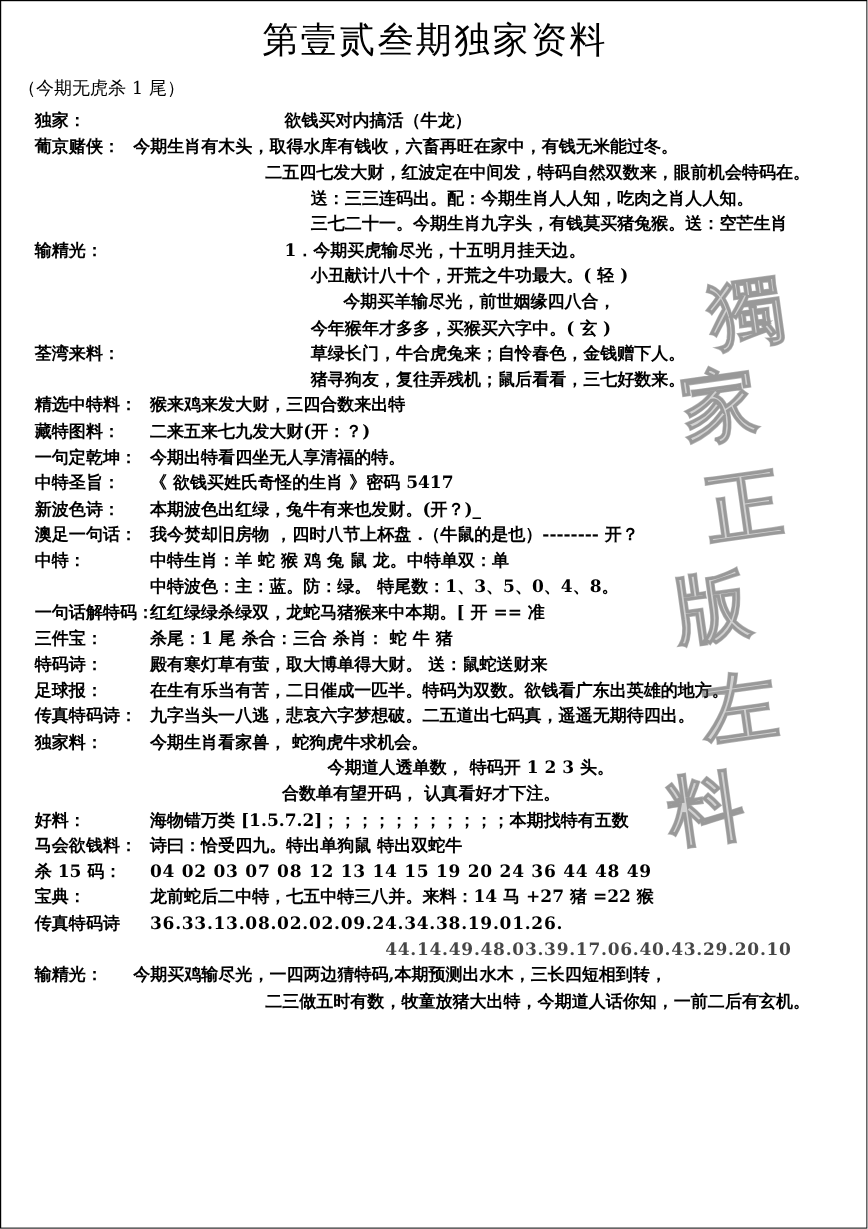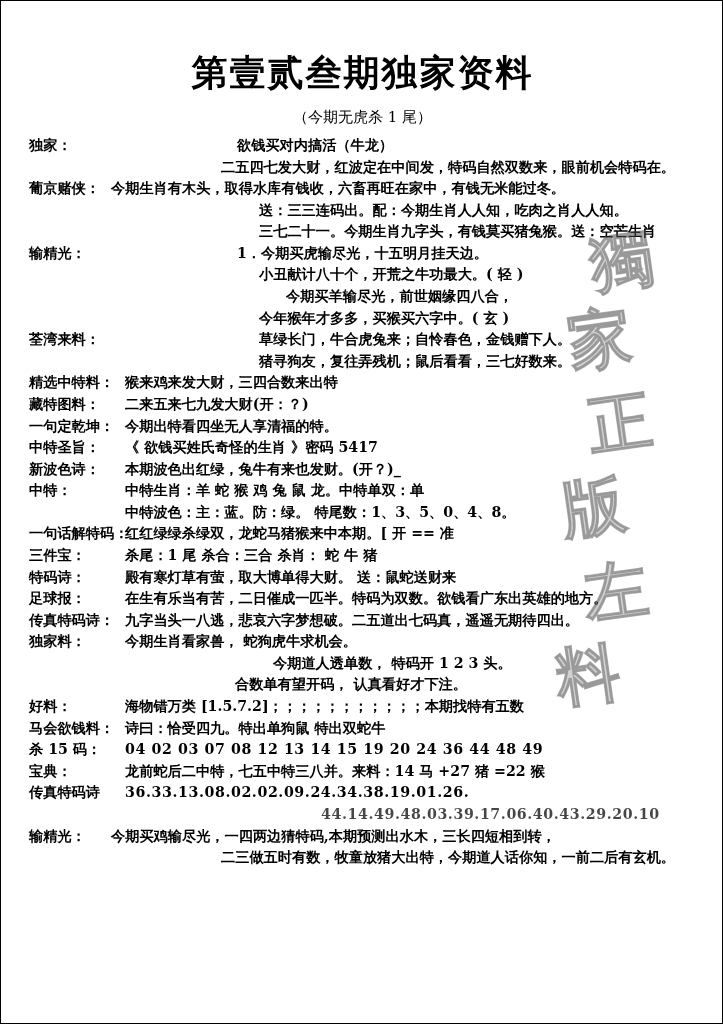--- a/index.html
+++ b/index.html
@@ -27,28 +27,26 @@
   .inner {
     position: absolute;
     left: 14px;
     top: 12px;
     width: 695px;
     height: 1000px;
   }
   .title {
     text-align: center;
     font-family: "DejaVu Serif", "Liberation Serif", serif;
-    font-weight: bold;
-    font-size: 36px;
+    font-weight: normal;
+    font-size: 30px;
     letter-spacing: 2px;
-    margin-top: 36px;
     color: #000;
   }
   .subtitle {
-    text-align: center;
     font-size: 15px;
     margin-top: 10px;
     font-family: "DejaVu Serif", "Liberation Serif", serif;
   }
   .body {
     margin-top: 8px;
     font-size: 14.2px;
     line-height: 1.52;
     font-family: "DejaVu Serif", "Liberation Serif", serif;
     font-weight: bold;
@@ -117,29 +115,29 @@
     <div class="title">第壹贰叁期独家资料</div>
     <div class="subtitle">（今期无虎杀 1 尾）</div>
 
     <div class="body">
 
       <div class="row">
           <div class="label">独家：</div>
           <div class="val indent-6">欲钱买对内搞活（牛龙）</div>
         </div>
       <div class="row">
-          <div class="label"></div>
-          <div class="val indent-1">二五四七发大财，红波定在中间发，特码自然双数来，眼前机会特码在。</div>
-        </div>
-      <div class="row">
           <div class="label">葡京赌侠：</div>
           <div class="val">今期生肖有木头，取得水库有钱收，六畜再旺在家中，有钱无米能过冬。</div>
         </div>
       <div class="row">
           <div class="label"></div>
+          <div class="val indent-1">二五四七发大财，红波定在中间发，特码自然双数来，眼前机会特码在。</div>
+        </div>
+      <div class="row">
+          <div class="label"></div>
           <div class="val indent-2">送：三三连码出。配：今期生肖人人知，吃肉之肖人人知。</div>
         </div>
       <div class="row">
           <div class="label"></div>
           <div class="val indent-2">三七二十一。今期生肖九字头，有钱莫买猪兔猴。送：空芒生肖</div>
         </div>
 
       <div class="row">
           <div class="label">输精光：</div>
           <div class="val indent-6">1．今期买虎输尽光，十五明月挂天边。</div>
@@ -178,20 +176,24 @@
           <div class="label wide">一句定乾坤：</div>
           <div class="val">今期出特看四坐无人享清福的特。</div>
         </div>
       <div class="row">
           <div class="label wide">中特圣旨：</div>
           <div class="val">《 欲钱买姓氏奇怪的生肖 》密码 5417</div>
         </div>
       <div class="row">
           <div class="label wide">新波色诗：</div>
           <div class="val">本期波色出红绿，兔牛有来也发财。(开？)_</div>
+        </div>
+      <div class="row">
+          <div class="label wide">澳足一句话：</div>
+          <div class="val">我今焚却旧房物 ，四时八节上杯盘 .（牛鼠的是也）-------- 开？</div>
         </div>
 
       <div class="row">
           <div class="label wide">中特：</div>
           <div class="val">中特生肖：羊 蛇 猴 鸡 兔 鼠 龙。中特单双：单</div>
         </div>
       <div class="row">
           <div class="label wide"></div>
           <div class="val">中特波色：主：蓝。防：绿。        特尾数：1、3、5、0、4、8。</div>
         </div>

